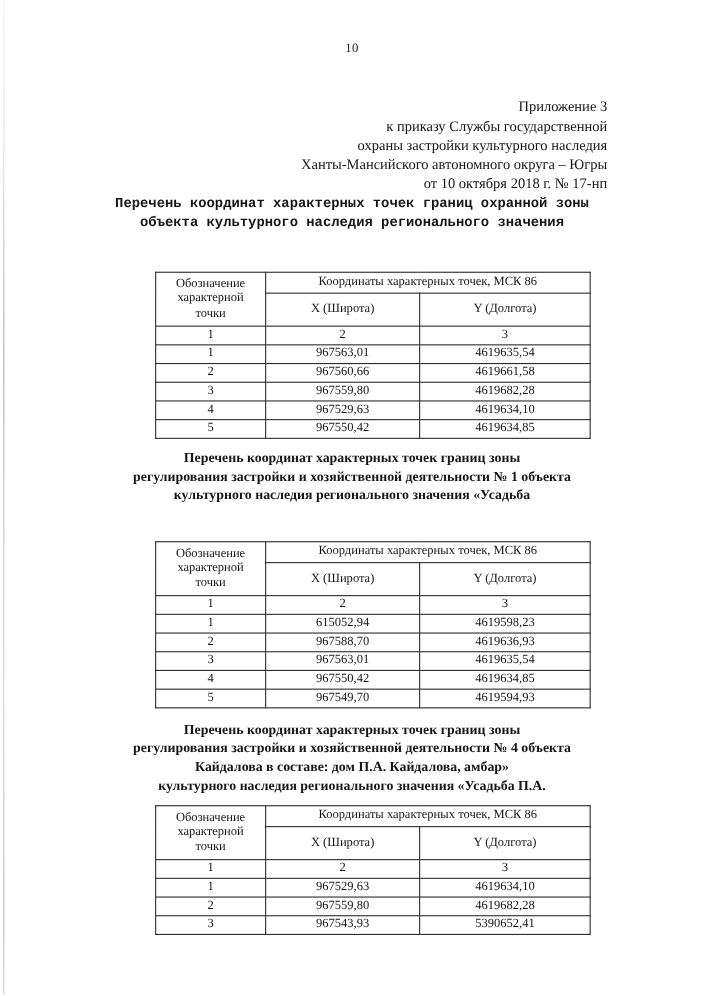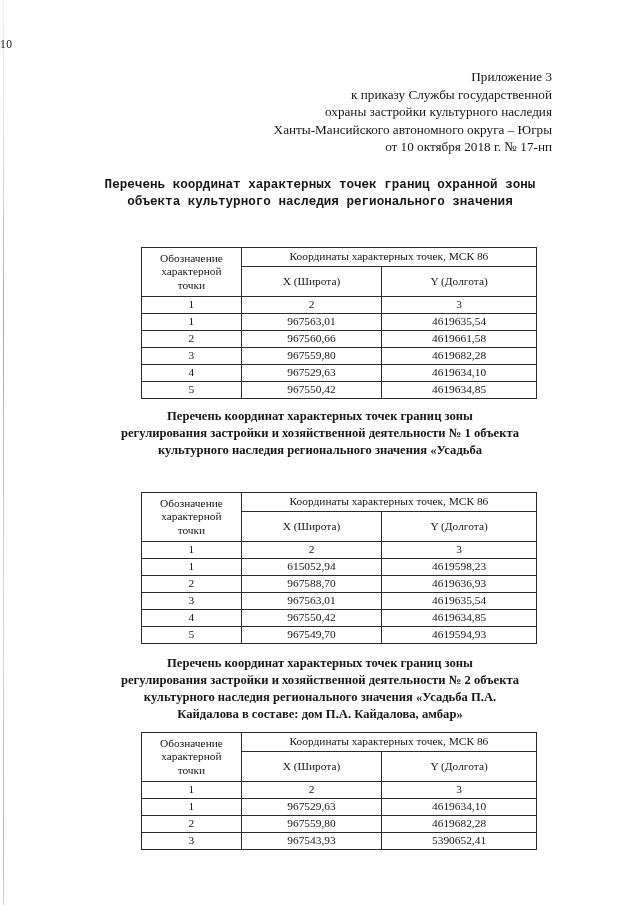--- a/index.html
+++ b/index.html
@@ -32,28 +32,28 @@
         rgba(0,0,0,0.16) 70%,
         rgba(0,0,0,0.28) 92%,
         rgba(0,0,0,0.18) 100%);
   }
 
   .page-number {
     position: absolute;
     top: 38px;
     left: 0;
     width: 640px;
-    text-align: left;
+    text-align: center;
     font-size: 11.5px;
     letter-spacing: 0.4px;
   }
 
   .header-block {
     position: absolute;
-    top: 68px;
+    top: 88px;
     right: 88px;
     text-align: right;
     font-size: 13.2px;
     line-height: 17.5px;
   }
   .header-block div { white-space: nowrap; }
 
   .doc-title {
     position: absolute;
     left: 70px;
@@ -215,23 +215,23 @@
       <tr class="num-row">
         <td>5</td>
         <td>967549,70</td>
         <td>4619594,93</td>
       </tr>
     </tbody>
   </table>
 
   <div class="doc-title title-3">
     <div>Перечень координат характерных точек границ зоны</div>
-    <div>регулирования застройки и хозяйственной деятельности № 2 объекта</div>
+    <div>регулирования застройки и хозяйственной деятельности № 4 объекта</div>
+    <div>Кайдалова в составе: дом П.А. Кайдалова, амбар»</div>
     <div>культурного наследия регионального значения «Усадьба П.А.</div>
-    <div>Кайдалова в составе: дом П.А. Кайдалова, амбар»</div>
   </div>
 
   <table class="coord-table tbl-3">
     <tbody>
       <tr>
         <td class="hdr-cell col-n" rowspan="2">
           <span>Обозначение</span><br>
           <span>характерной</span><br>
           <span>точки</span>
         </td>

